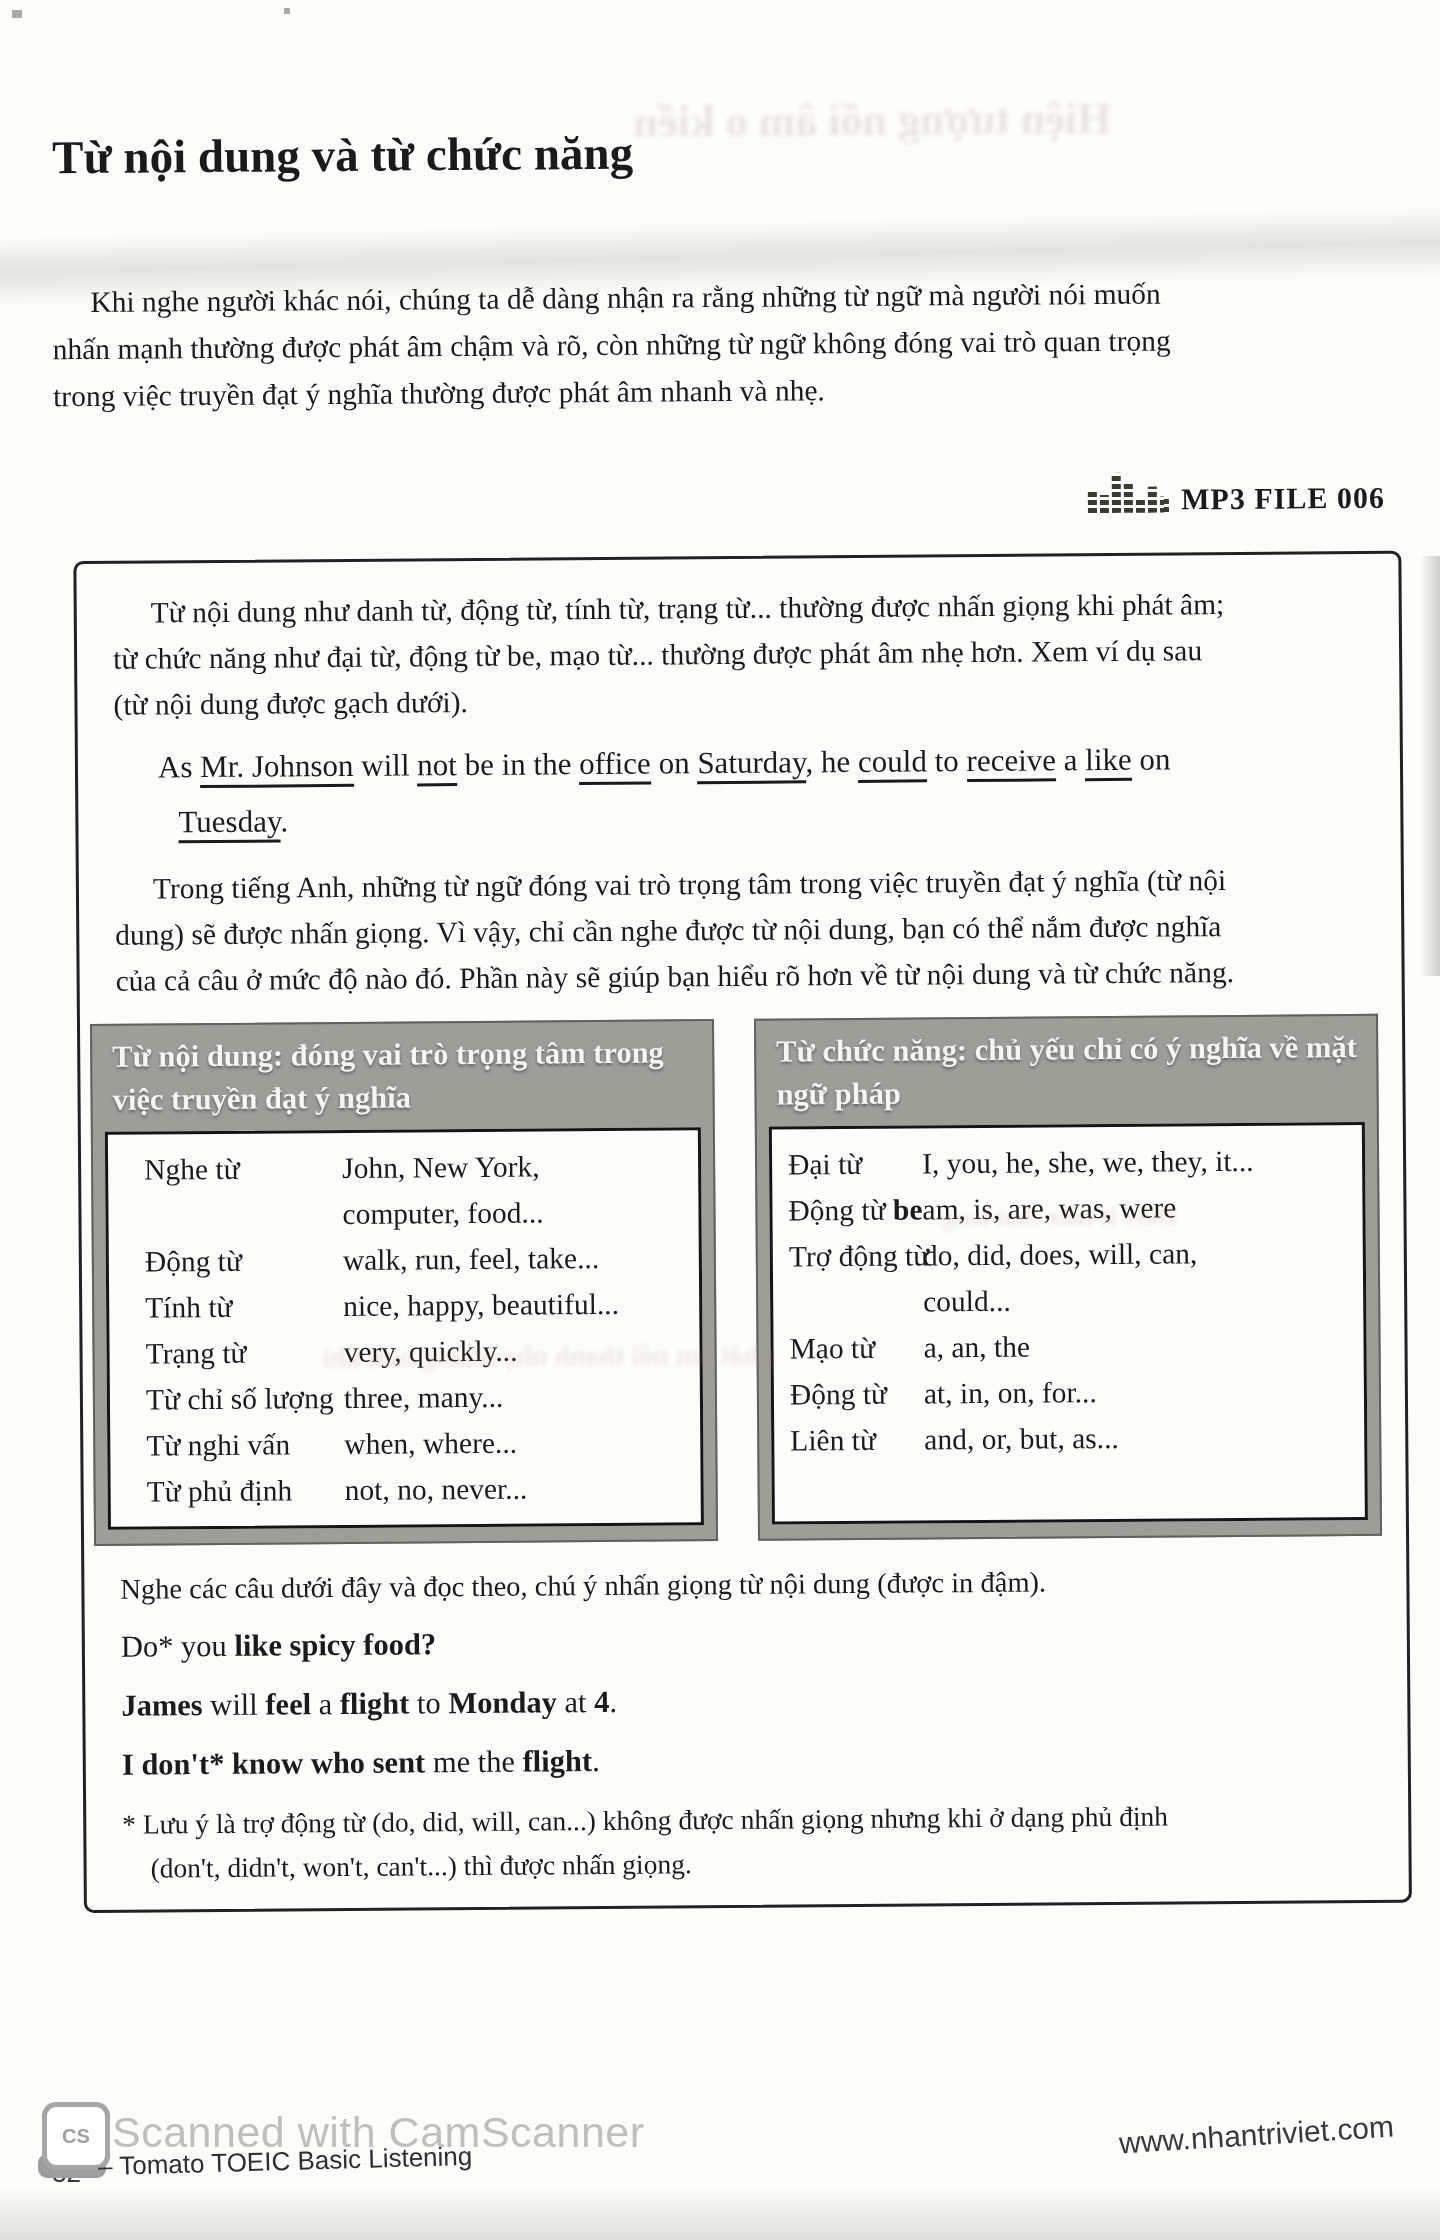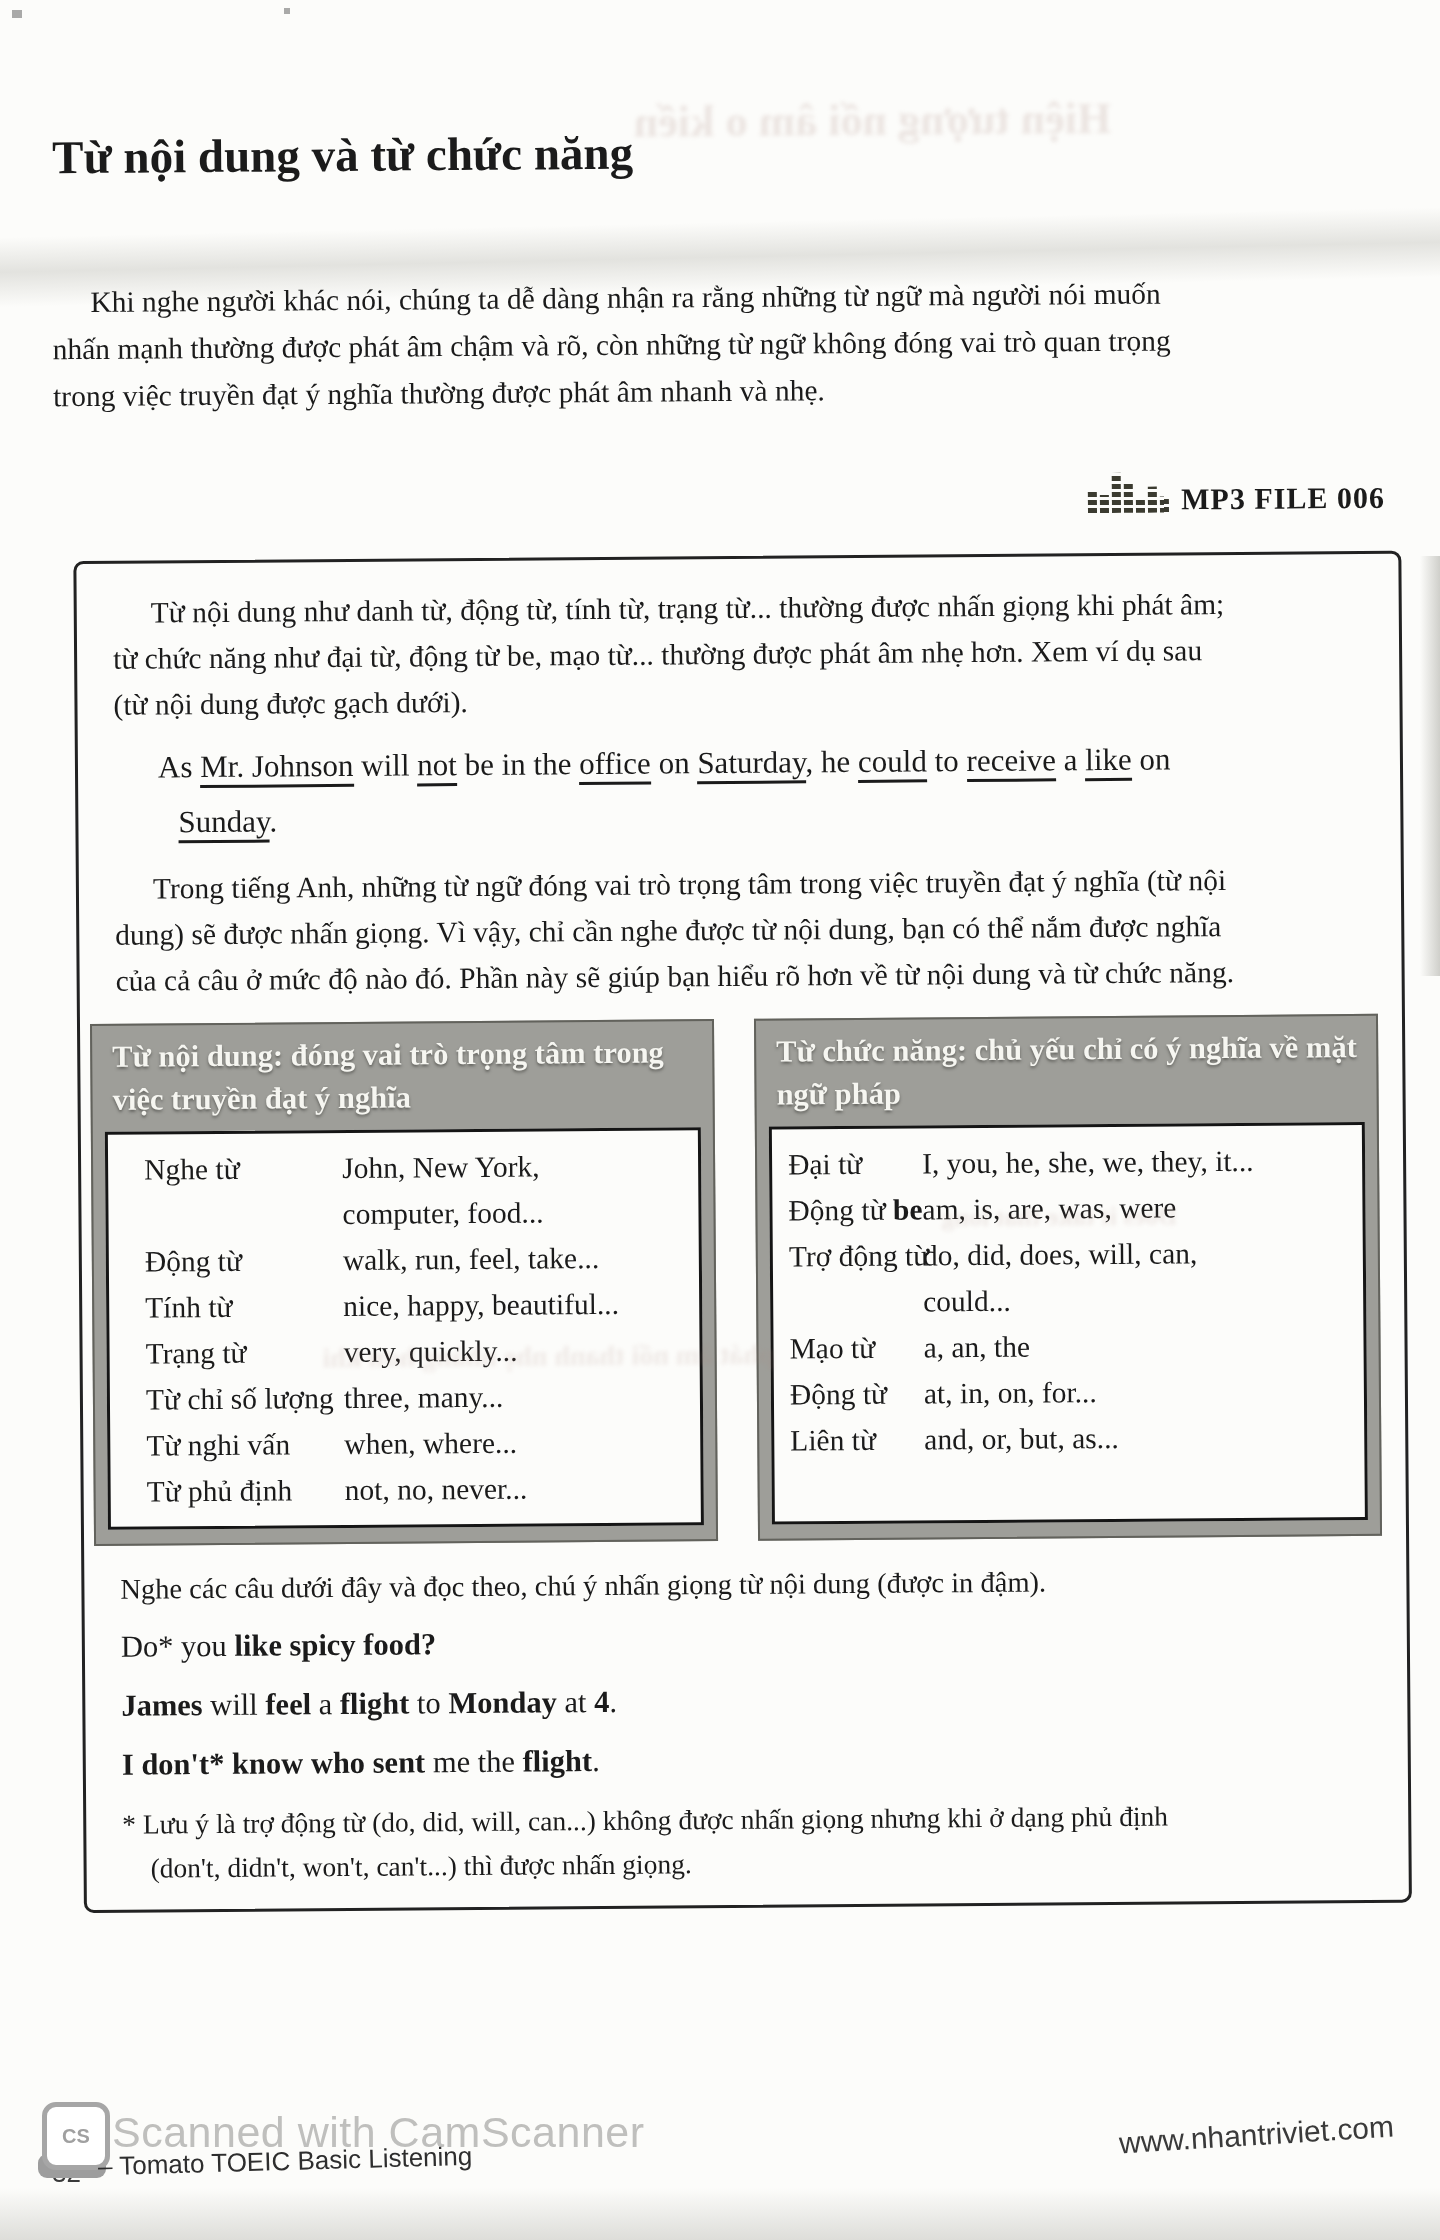--- a/index.html
+++ b/index.html
@@ -124,21 +124,21 @@
       <div class="main-box-inner">
 
         <div class="para indent-first">
             <div class="line">Từ nội dung như danh từ, động từ, tính từ, trạng từ... thường được nhấn giọng khi phát âm;</div>
             <div class="line">từ chức năng như đại từ, động từ be, mạo từ... thường được phát âm nhẹ hơn. Xem ví dụ sau</div>
             <div class="line">(từ nội dung được gạch dưới).</div>
           </div>
 
         <div class="example">
           <div class="line1"><span>As </span><span class="u">Mr. Johnson</span><span> will </span><span class="u">not</span><span> be in the </span><span class="u">office</span><span> on </span><span class="u">Saturday</span><span>, he </span><span class="u">could</span><span> to </span><span class="u">receive</span><span> a </span><span class="u">like</span><span> on</span></div>
-          <div class="line2"><span class="u">Sunday</span><span>.</span></div>
+          <div class="line2"><span class="u">Tuesday</span><span>.</span></div>
         </div>
         <div class="ghost ghost-a">phát âm nối thanh nhẹ nhàng hơn khi</div>
         <div class="ghost ghost-b">Does it take that long</div>
 
         <div class="para indent-first" style="margin-top:16px;">
             <div class="line">Trong tiếng Anh, những từ ngữ đóng vai trò trọng tâm trong việc truyền đạt ý nghĩa (từ nội</div>
             <div class="line">dung) sẽ được nhấn giọng. Vì vậy, chỉ cần nghe được từ nội dung, bạn có thể nắm được nghĩa</div>
             <div class="line">của cả câu ở mức độ nào đó. Phần này sẽ giúp bạn hiểu rõ hơn về từ nội dung và từ chức năng.</div>
           </div>
 

